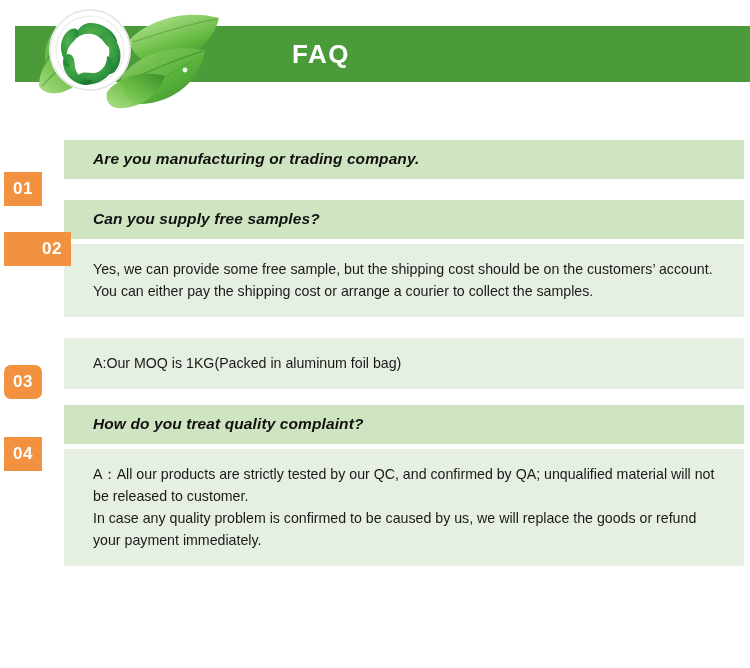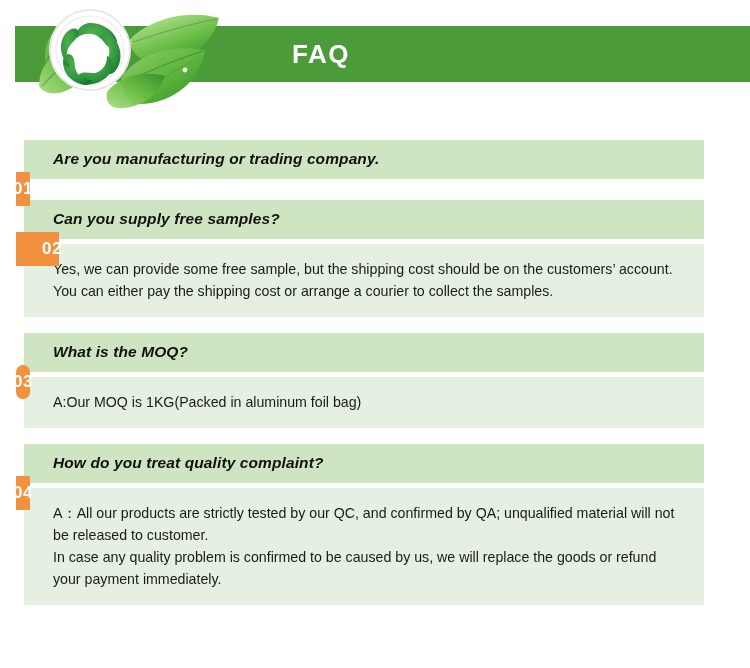--- a/index.html
+++ b/index.html
@@ -34,31 +34,31 @@
 
   
   .faq-list{
     position:absolute;left:0;top:140px;width:750px;
   }
   .faq-item{
     position:relative;
     margin-bottom:16px;
   }
   .faq-badge{
-    position:absolute;left:16px;
-    width:14px;height:34px;
+    position:absolute;left:4px;
+    width:38px;height:34px;
     background:#f2913f;
     color:#ffffff;
     font-size:17px;font-weight:bold;
     display:flex;align-items:center;justify-content:center;
     z-index:5;
     letter-spacing:0.5px;
   }
   .faq-body{
-    margin-left:24px;
+    margin-left:64px;
     width:680px;
   }
   .faq-question{
     background:#cfe4c1;
     font-size:15.5px;
     font-weight:bold;
     font-style:italic;
     color:#111111;
     padding:10px 0 11px 29px;
     letter-spacing:0.1px;
@@ -163,21 +163,20 @@
       <div class="faq-gap"></div>
       <div class="faq-answer">
         <span class="ans-line">Yes, we can provide some free sample, but the shipping cost should be on the customers’ account. You can either pay the shipping cost or arrange a courier to collect the samples.</span>
       </div>
     </div>
   </div>
 
   <div class="faq-item">
     <div class="faq-badge" style="top:32px;border-radius:7px;">03</div>
     <div class="faq-body">
-      <div class="faq-question">What is the MOQ?</div>
       <div class="faq-gap"></div>
       <div class="faq-answer">
         <span class="ans-line">A:Our MOQ is 1KG(Packed in aluminum foil bag)</span>
       </div>
     </div>
   </div>
 
   <div class="faq-item">
     <div class="faq-badge" style="top:32px;">04</div>
     <div class="faq-body">

